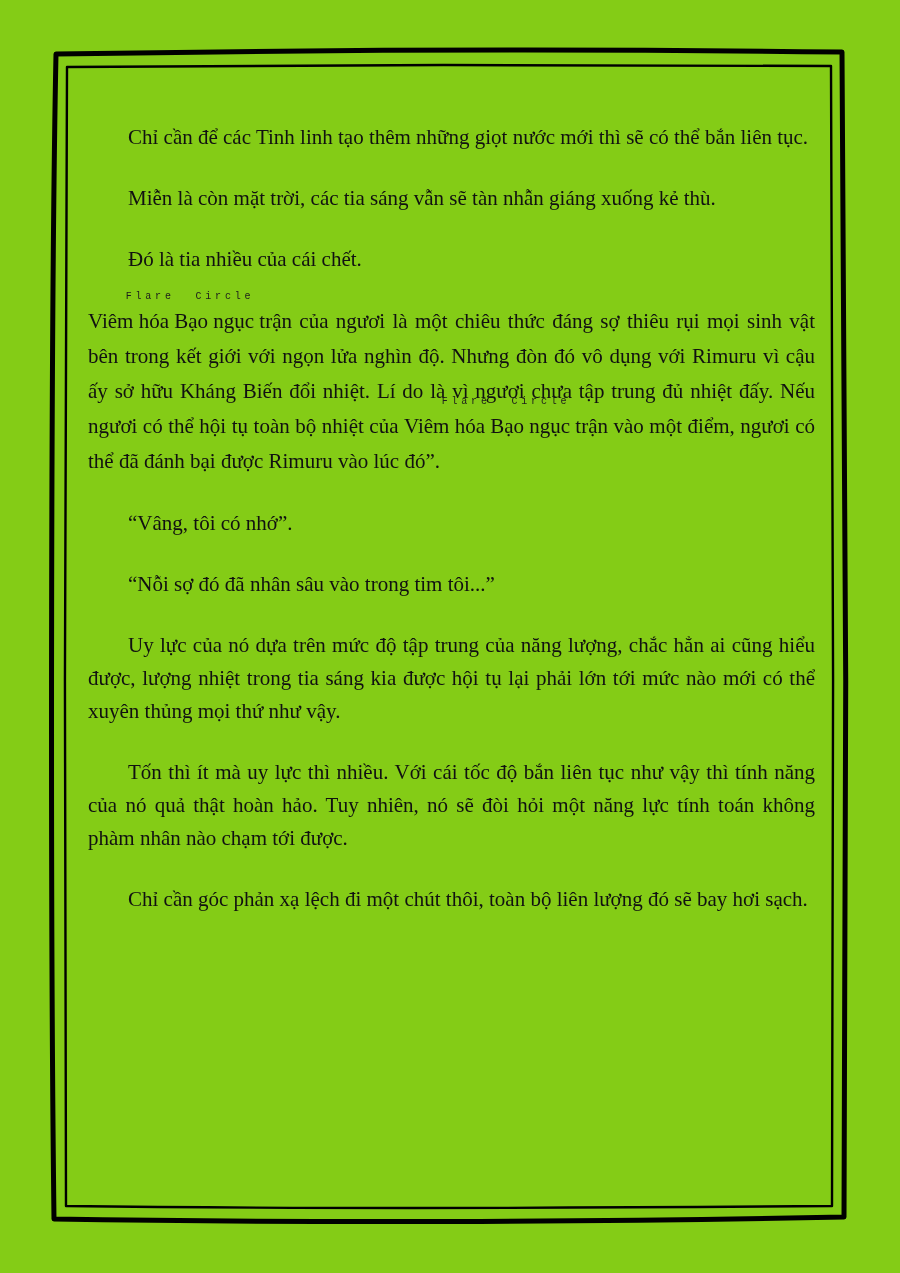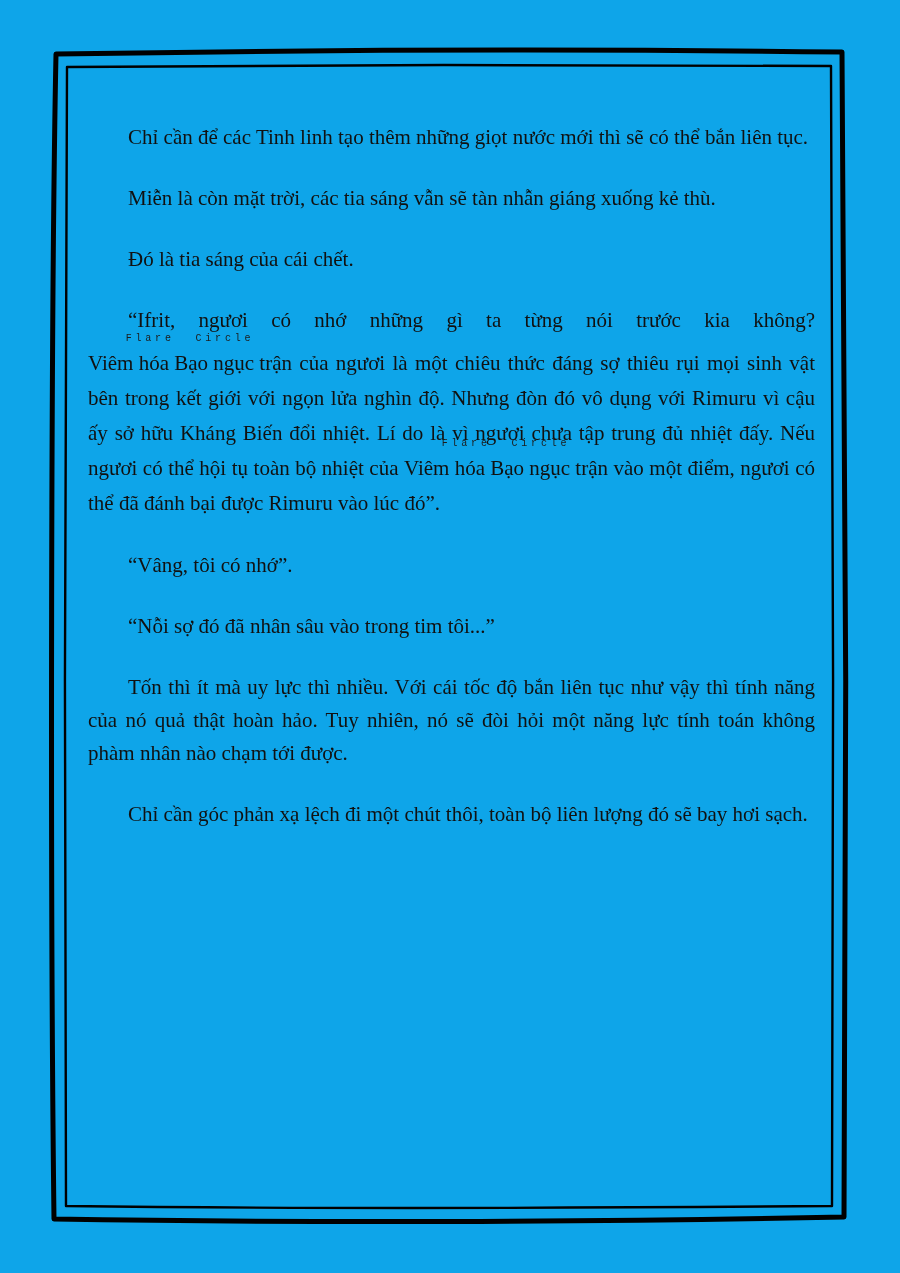--- a/index.html
+++ b/index.html
@@ -11,21 +11,21 @@
     width: 900px;
     height: 1273px;
     position: relative;
     font-family: "Liberation Serif", "DejaVu Serif", serif;
     color: #111111;
     overflow: hidden;
   }
   .page {
     position: absolute;
     inset: 0;
-    background: #0ea5e9;
+    background: #84cc16;
   }
   .frame-svg {
     position: absolute;
     left: 0;
     top: 0;
     width: 900px;
     height: 1273px;
     pointer-events: none;
   }
   .content {
@@ -82,32 +82,32 @@
     <path d="M 56 54 C 300 50, 600 49, 842 52 C 846 300, 847 900, 844 1217 C 600 1222, 300 1223, 54 1219 C 50 900, 51 300, 56 54 Z" fill="none" stroke="#000000" stroke-width="5" stroke-linejoin="round" stroke-linecap="round"></path>
     <path d="M 67 67 C 300 65, 600 64, 831 66 C 833 300, 834 900, 832 1206 C 600 1208, 300 1209, 66 1206 C 64 900, 65 300, 67 67 Z" fill="none" stroke="#000000" stroke-width="2.4" stroke-linejoin="round"></path>
   </svg>
 
   <div class="content">
 
     <p class="para">Chỉ cần để các Tinh linh tạo thêm những giọt nước mới thì sẽ có thể bắn liên tục.</p>
 
     <p class="para">Miễn là còn mặt trời, các tia sáng vẫn sẽ tàn nhẫn giáng xuống kẻ thù.</p>
 
-    <p class="para">Đó là tia sáng của cái chết.</p>
+    <p class="para">Đó là tia nhiều của cái chết.</p>
 
 
     <p class="para rich">
-      <span class="first-line">“Ifrit, ngươi có nhớ những gì ta từng nói trước kia không?</span>
       <span class="cont"><span class="ruby-wrap"><span class="ruby-top">Flare Circle</span><span>Viêm hóa Bạo ngục trận</span></span><span> của ngươi là một chiêu thức đáng sợ thiêu rụi mọi sinh vật bên trong kết giới với ngọn lửa nghìn độ. Nhưng đòn đó vô dụng với Rimuru vì cậu ấy sở hữu Kháng Biến đổi nhiệt. Lí do là vì ngươi chưa tập trung đủ nhiệt đấy. Nếu ngươi có thể hội tụ toàn bộ nhiệt của </span><span class="ruby-wrap"><span class="ruby-top">Flare Circle</span><span>Viêm hóa Bạo ngục trận</span></span><span> vào một điểm, ngươi có thể đã đánh bại được Rimuru vào lúc đó”.</span></span>
     </p>
 
     <p class="para">“Vâng, tôi có nhớ”.</p>
 
 
     <p class="para">“Nỗi sợ đó đã nhân sâu vào trong tim tôi...”</p>
 
+    <p class="para">Uy lực của nó dựa trên mức độ tập trung của năng lượng, chắc hẳn ai cũng hiểu được, lượng nhiệt trong tia sáng kia được hội tụ lại phải lớn tới mức nào mới có thể xuyên thủng mọi thứ như vậy.</p>
 
     <p class="para">Tốn thì ít mà uy lực thì nhiều. Với cái tốc độ bắn liên tục như vậy thì tính năng của nó quả thật hoàn hảo. Tuy nhiên, nó sẽ đòi hỏi một năng lực tính toán không phàm nhân nào chạm tới được.</p>
 
     <p class="para">Chỉ cần góc phản xạ lệch đi một chút thôi, toàn bộ liên lượng đó sẽ bay hơi sạch.</p>
 
   </div>
 </div>
 
 </body></html>

